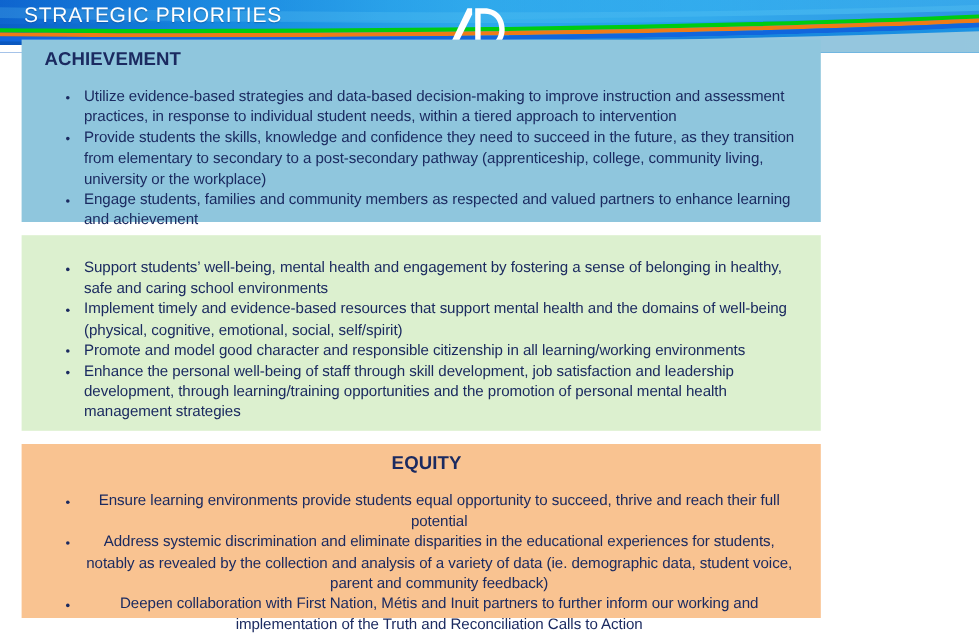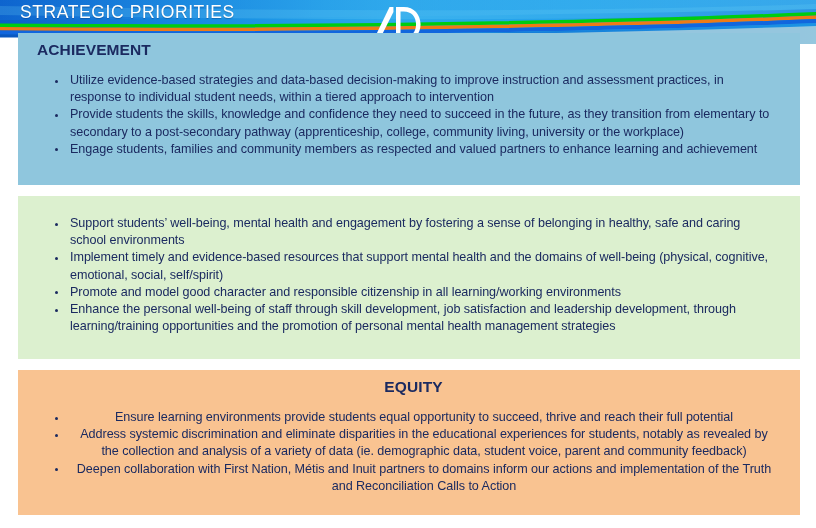--- a/index.html
+++ b/index.html
@@ -57,21 +57,21 @@
     right: 12px;
     top: 3px;
     width: 44px;
     height: 34px;
   }
 
   
   .section {
     position: absolute;
     left: 18px;
-    width: 782px;
+    width: 666px;
     box-sizing: border-box;
     padding: 7px 10px 8px 10px;
   }
 
   .section-title {
     font-size: 15.5px;
     font-weight: bold;
     color: #1b2a60;
     line-height: 20px;
     margin: 0 0 1px 9px;
@@ -195,17 +195,17 @@
       <li>Promote and model good character  and responsible citizenship in all learning/working environments</li>
       <li>Enhance the personal well-being of staff through skill development, job satisfaction and leadership development, through learning/training opportunities and the promotion of personal mental health management strategies</li>
     </ul>
   </div>
 
   <div class="section" id="sec-equity" style="background: rgb(249, 195, 145); color: rgb(27, 42, 96);">
     <div class="section-title">EQUITY</div>
     <ul class="bullets">
       <li>Ensure learning environments provide students equal opportunity to succeed, thrive and reach their full potential</li>
       <li>Address systemic discrimination and eliminate disparities in the educational experiences for students, notably as revealed by the collection and analysis of a variety of data (ie. demographic data,  student voice, parent and community feedback)</li>
-      <li>Deepen collaboration with First Nation, Métis and Inuit partners to domains inform our actions and implementation of the Truth and Reconciliation Calls to Action</li>
+      <li>Deepen collaboration with First Nation, Métis and Inuit partners to further inform our working and implementation of the Truth and Reconciliation Calls to Action</li>
     </ul>
   </div>
 
 </div>
 
 </body></html>

